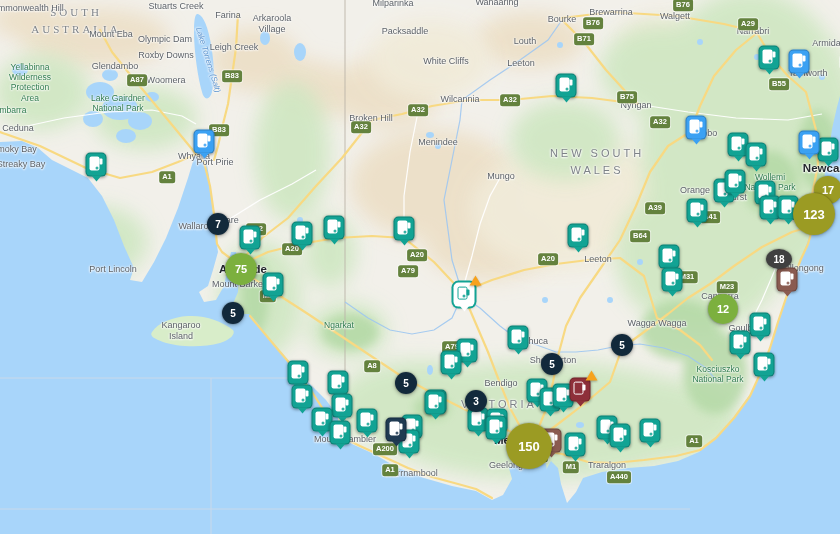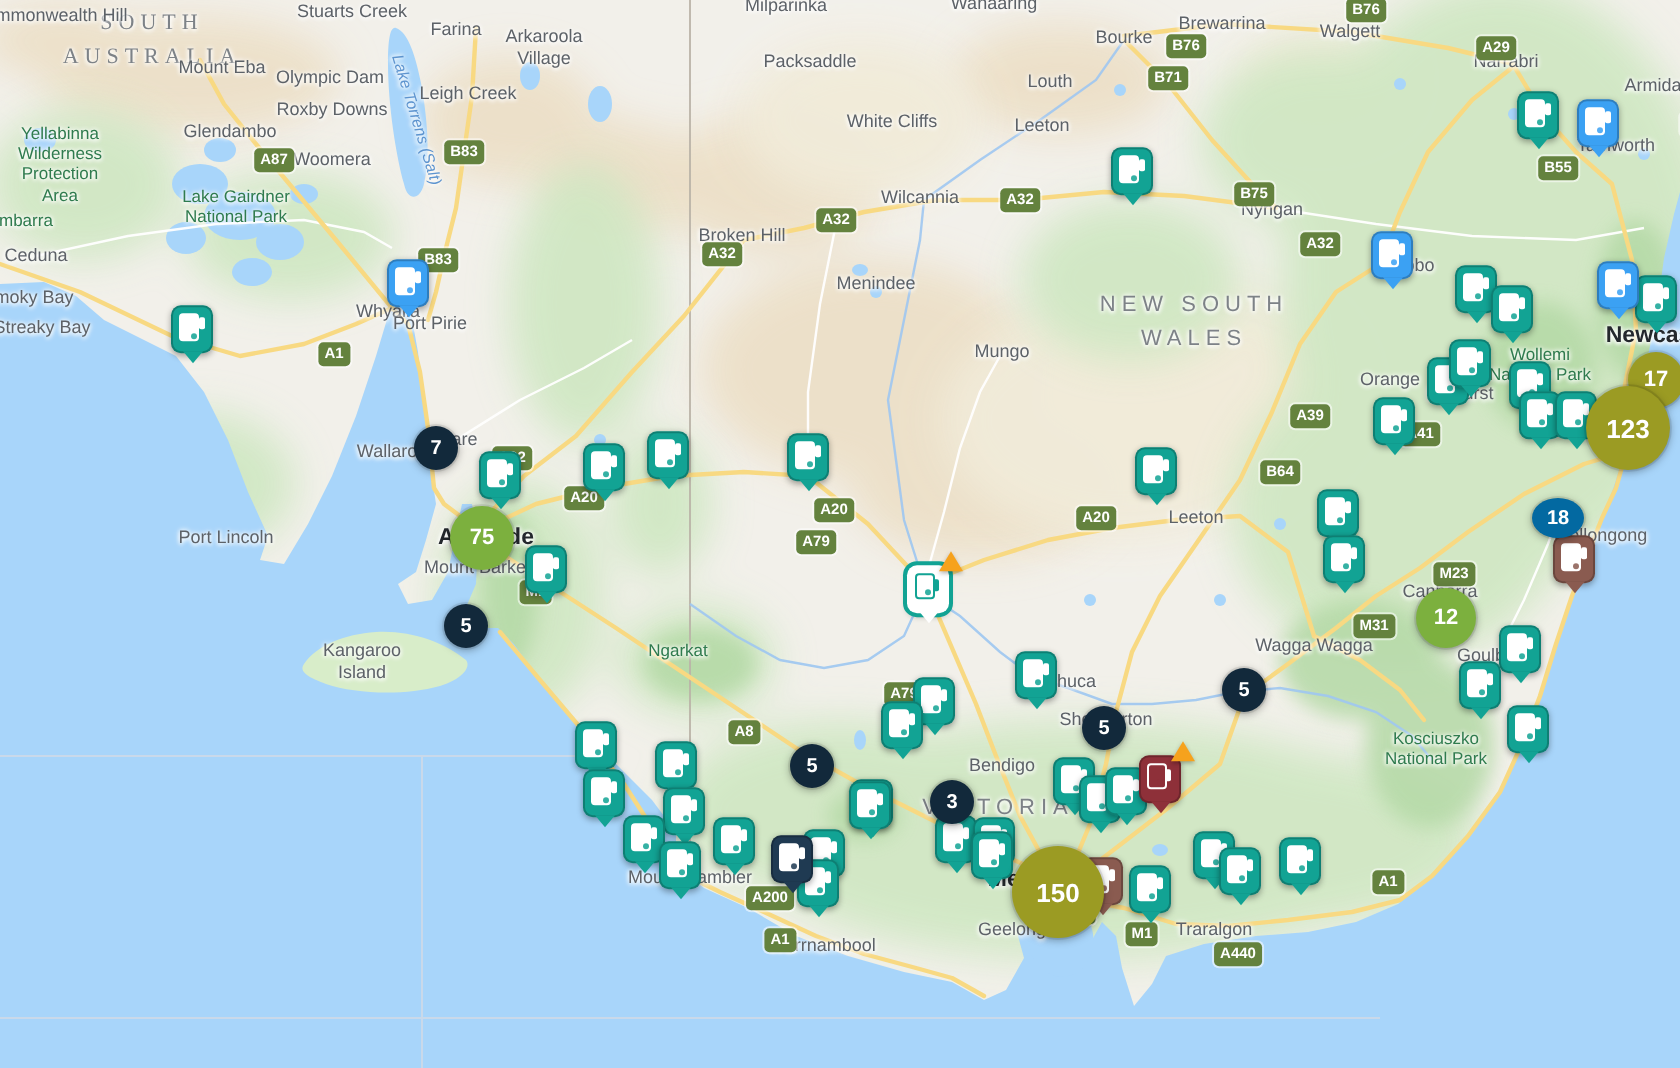--- a/index.html
+++ b/index.html
@@ -283,21 +283,21 @@
       <div class="badge" style="left: 361px; top: 127px;">A32</div>
       <div class="badge" style="left: 418px; top: 110px;">A32</div>
       <div class="badge" style="left: 510px; top: 100px;">A32</div>
       <div class="badge" style="left: 417px; top: 255px;">A20</div>
       <div class="badge" style="left: 408px; top: 271px;">A79</div>
       <div class="badge" style="left: 548px; top: 259px;">A20</div>
       <div class="badge" style="left: 452px; top: 347px;">A79</div>
       <div class="badge" style="left: 640px; top: 236px;">B64</div>
       <div class="badge" style="left: 655px; top: 208px;">A39</div>
       <div class="badge" style="left: 710px; top: 217px;">A41</div>
-      <div class="badge" style="left: 687px; top: 277px; margin-top: 36px;">M31</div>
+      <div class="badge" style="left: 687px; top: 277px;">M31</div>
       <div class="badge" style="left: 727px; top: 287px;">M23</div>
       <div class="badge" style="left: 660px; top: 122px;">A32</div>
       <div class="badge" style="left: 627px; top: 97px;">B75</div>
       <div class="badge" style="left: 683px; top: 5px;">B76</div>
       <div class="badge" style="left: 593px; top: 23px;">B76</div>
       <div class="badge" style="left: 584px; top: 39px;">B71</div>
       <div class="badge" style="left: 748px; top: 24px;">A29</div>
       <div class="badge" style="left: 818px; top: 62px; margin-left: 32px;">A15</div>
       <div class="badge" style="left: 779px; top: 84px;">B55</div>
       <div class="badge" style="left: 372px; top: 366px;">A8</div>
@@ -484,19 +484,19 @@
 
   <div class="layer" id="clusters">
       <div class="cluster" style="background: rgb(18, 41, 59); width: 22px; height: 22px; font-size: 10px; left: 218px; top: 224px;">7</div>
       <div class="cluster" style="background: rgb(18, 41, 59); width: 22px; height: 22px; font-size: 10px; left: 233px; top: 313px;">5</div>
       <div class="cluster" style="background: rgb(18, 41, 59); width: 22px; height: 22px; font-size: 10px; left: 406px; top: 383px;">5</div>
       <div class="cluster" style="background: rgb(18, 41, 59); width: 22px; height: 22px; font-size: 10px; left: 476px; top: 401px;">3</div>
       <div class="cluster" style="background: rgb(18, 41, 59); width: 22px; height: 22px; font-size: 10px; left: 552px; top: 364px;">5</div>
       <div class="cluster" style="background: rgb(18, 41, 59); width: 22px; height: 22px; font-size: 10px; left: 622px; top: 345px;">5</div>
       <div class="cluster" style="background: rgb(124, 176, 62); width: 32px; height: 32px; font-size: 11px; left: 241px; top: 269px;">75</div>
       <div class="cluster" style="background: rgb(124, 176, 62); width: 30px; height: 30px; font-size: 11px; left: 723px; top: 309px;">12</div>
-      <div class="cluster" style="background: #0369a1; width: 26px; height: 20px; font-size: 10px; left: 779px; top: 259px;">18</div>
+      <div class="cluster" style="background: #404040; width: 26px; height: 20px; font-size: 10px; left: 779px; top: 259px;">18</div>
       <div class="cluster" style="background: rgb(155, 155, 35); width: 28px; height: 28px; font-size: 11px; left: 828px; top: 190px;">17</div>
       <div class="cluster" style="background: rgb(155, 155, 35); width: 42px; height: 42px; font-size: 13px; left: 814px; top: 214px;">123</div>
       <div class="cluster" style="background: rgb(155, 155, 35); width: 46px; height: 46px; font-size: 13px; left: 529px; top: 446px;">150</div>
     </div>
 
 </div>
 
 </body></html>

